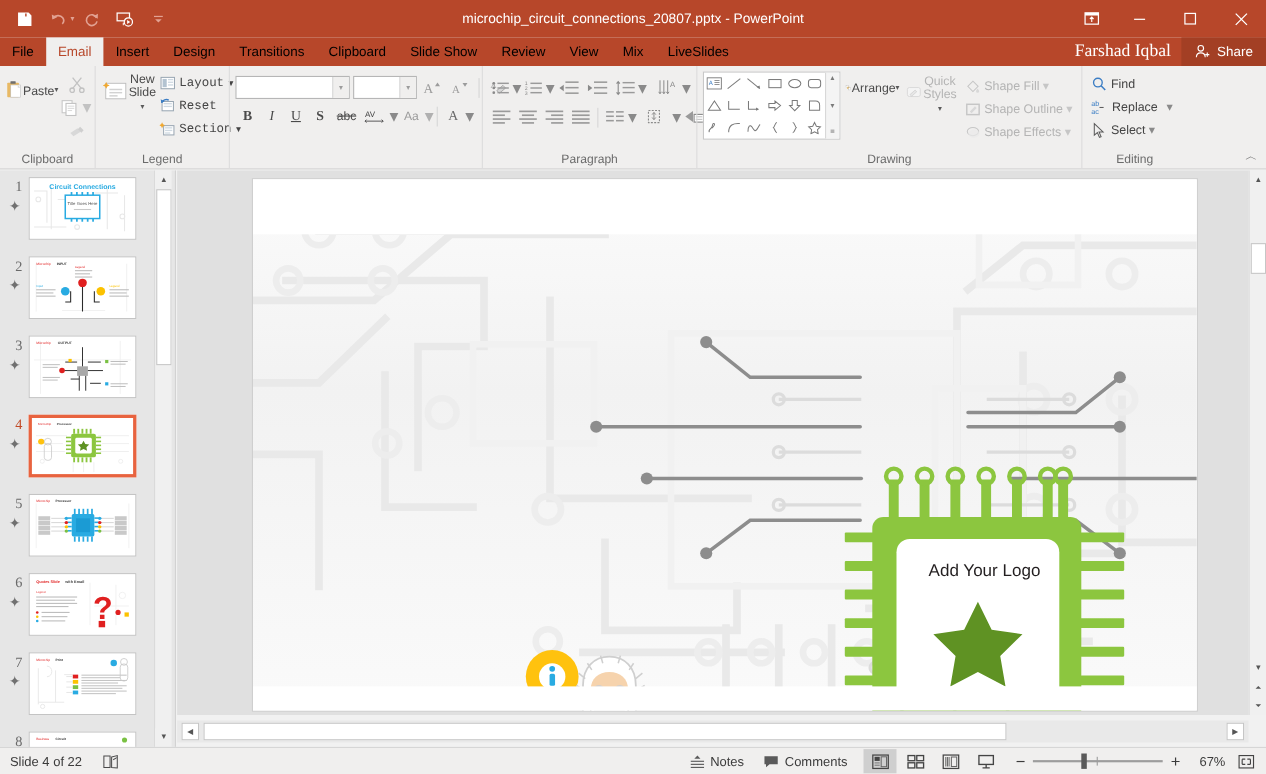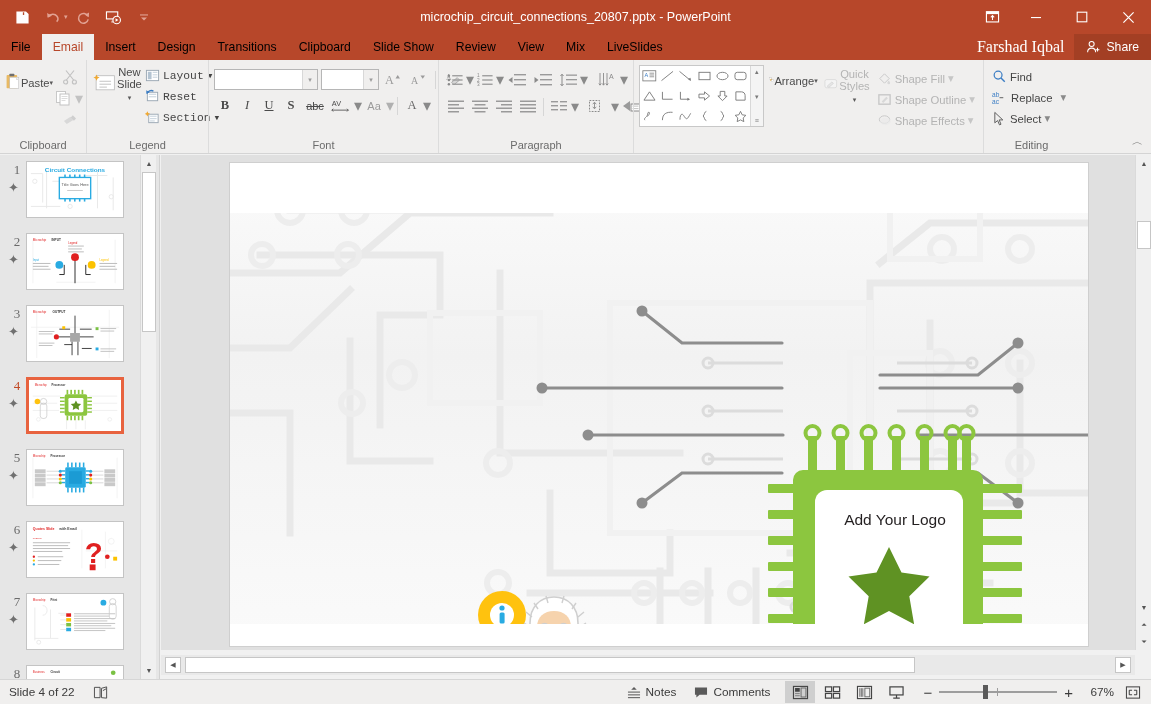--- a/index.html
+++ b/index.html
@@ -427,21 +427,20 @@
               </svg>
           </div>
           <span class="dd" style="color:#8a8a8a">▾</span>
           <div class="fmtbtn small" style="width:24px;color:#9b9b9b">Aa</div>
           <span class="dd" style="color:#b0b0b0">▾</span>
           <div class="sep"></div>
           <div class="fmtbtn" style="font-family:'Liberation Serif',serif;color:#6a6a6a">A</div>
           <span class="dd" style="color:#8a8a8a">▾</span>
         </div>
       </div>
-      <div class="glabel">Font</div>
     </div>
 
     <div class="rgroup" style="width:195px">
       <div class="gbody" style="flex-direction:column;padding-top:6px;">
         <div style="display:flex;align-items:center;">
           <div class="fmtbtn">
             <svg width="17" height="14" viewBox="0 0 18 14">
                 <circle cx="2" cy="2.5" r="1.3" fill="#8a8a8a"></circle>
                 <circle cx="2" cy="7" r="1.3" fill="#8a8a8a"></circle>
                 <circle cx="2" cy="11.5" r="1.3" fill="#8a8a8a"></circle>
@@ -712,20 +711,21 @@
           <div class="sbtn disabled">
             <svg width="15" height="15" viewBox="0 0 16 16">
                 <ellipse cx="8" cy="7" rx="5.5" ry="4" fill="none" stroke="#c6c6c6" stroke-width="1"></ellipse>
                 <ellipse cx="9" cy="9" rx="5.5" ry="4" fill="#e9e9e9" opacity="0.7"></ellipse>
               </svg>
             <span>Shape Effects</span>
             <span class="dd" style="color:#c6c6c6">▾</span>
           </div>
         </div>
       </div>
+      <div class="glabel">Drawing</div>
     </div>
 
     <div class="rgroup" style="width:96px">
       <div class="gbody">
         <div style="display:flex;flex-direction:column;padding-top:3px;">
           <div class="sbtn">
             <svg width="15" height="15" viewBox="0 0 16 16">
                 <circle cx="6.5" cy="6.5" r="4.2" fill="none" stroke="#3b7dc4" stroke-width="1.3"></circle>
                 <path d="M9.6 9.6l4 4" stroke="#3b7dc4" stroke-width="1.5"></path>
               </svg>

